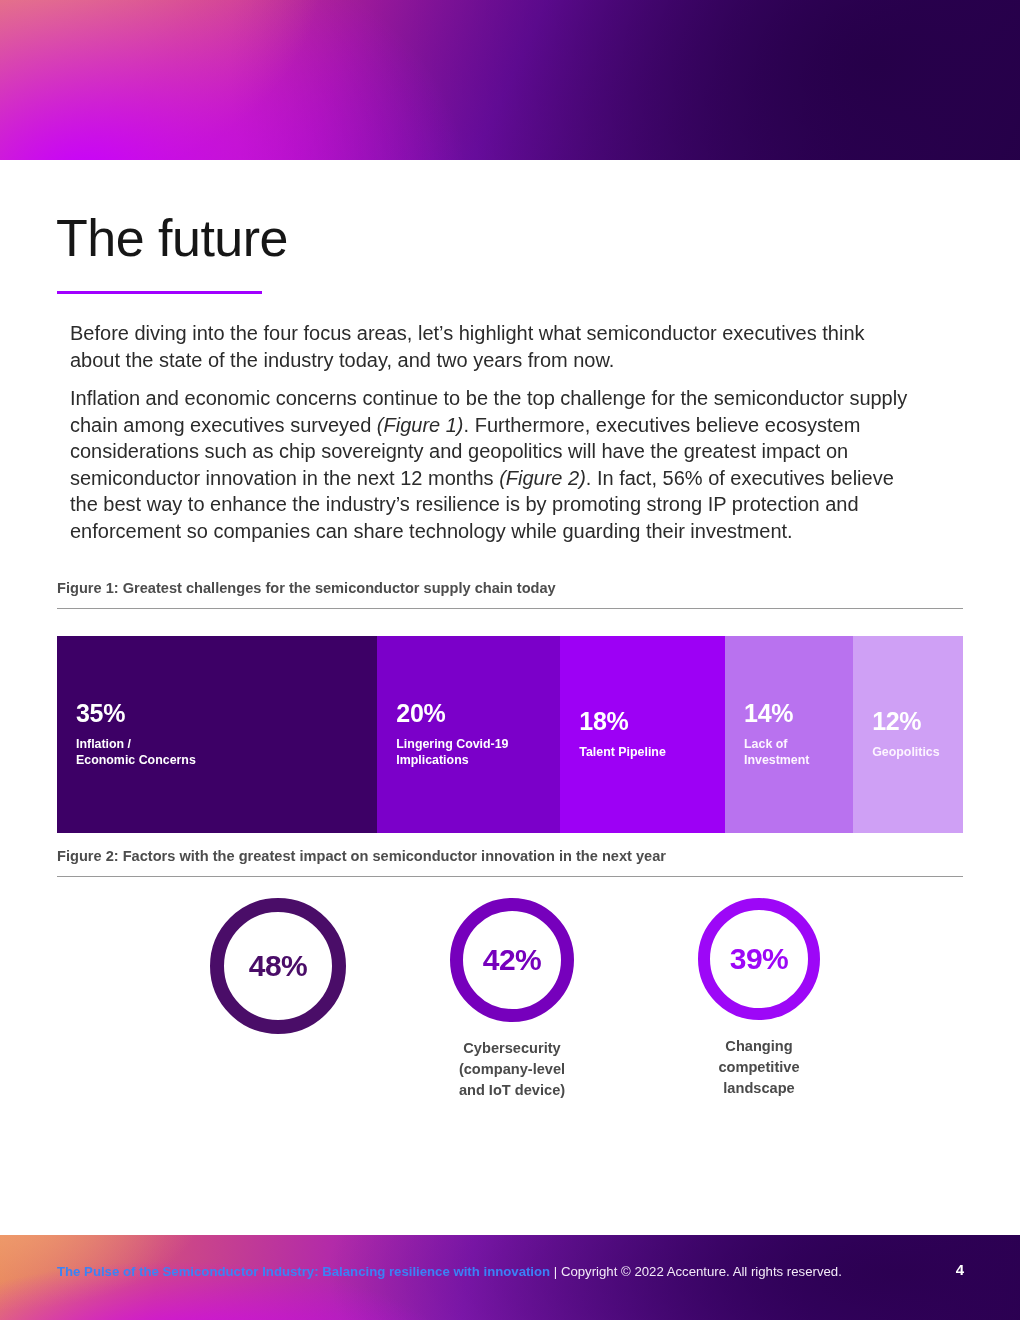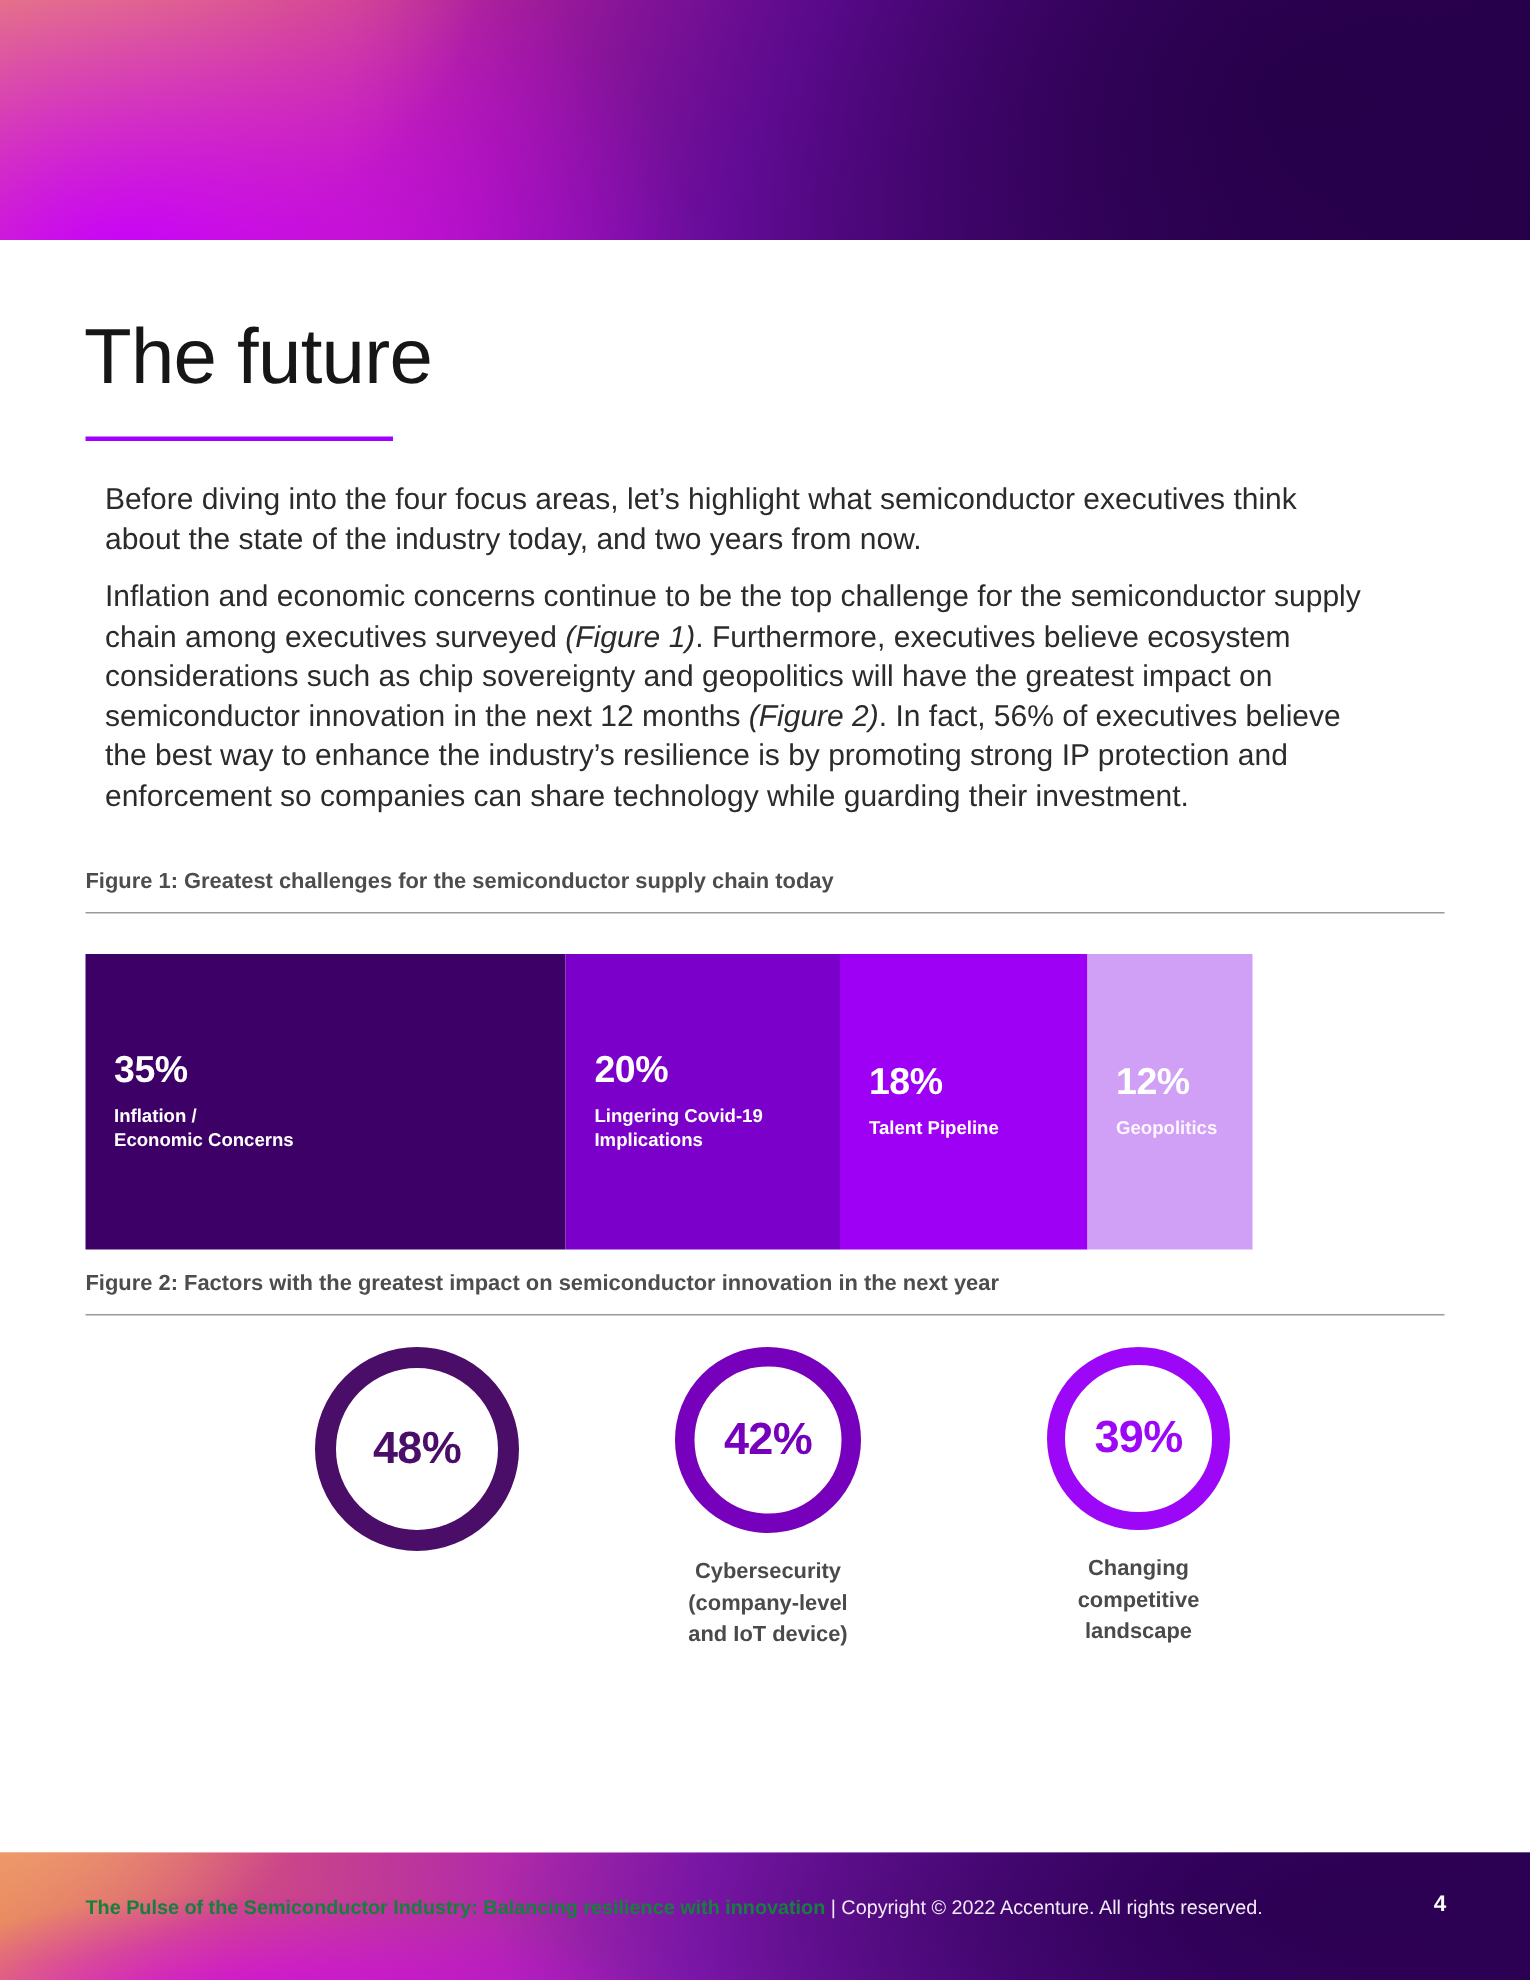--- a/index.html
+++ b/index.html
@@ -107,21 +107,21 @@
     background:
       radial-gradient(ellipse 430px 150px at 17% 145%, #d000f5 0%, rgba(208,0,245,0) 65%),
       radial-gradient(ellipse 330px 170px at 0% -35%, #f0a070 0%, rgba(240,160,112,0) 62%),
       radial-gradient(ellipse 760px 280px at 88% 45%, #2c0052 0%, rgba(44,0,82,0) 75%),
       linear-gradient(100deg, #e8875a 0%, #cf4a84 16%, #b32ba8 32%, #8f1cbe 46%, #6a12a0 62%, #3f0474 80%, #2a0050 100%);
   }
   .footer-text {
     position:absolute; left:57px; top:1264px;
     font-size:13.2px; color:#f3eaf8;
   }
-  .footer-text .ft-title { font-weight:700; color:#15803d; }
+  .footer-text .ft-title { font-weight:700; color:#3b82f6; }
   .footer-page {
     position:absolute; left:945px; top:1261px; width:30px; text-align:center;
     font-size:15px; font-weight:700; color:#ffffff;
   }
 </style>
 </head>
 <body>
 
 <div class="header-banner"></div>
 
@@ -148,20 +148,25 @@
 Economic Concerns</div>
       </div>
       <div class="bar-seg" style="width: 20.202%; background: rgb(123, 0, 201);">
         <div class="pct">20%</div>
         <div class="lbl">Lingering Covid-19
 Implications</div>
       </div>
       <div class="bar-seg" style="width: 18.1818%; background: rgb(157, 0, 245);">
         <div class="pct">18%</div>
         <div class="lbl">Talent Pipeline</div>
+      </div>
+      <div class="bar-seg light" style="width: 14.1414%; background: rgb(185, 114, 239);">
+        <div class="pct">14%</div>
+        <div class="lbl">Lack of
+Investment</div>
       </div>
       <div class="bar-seg light" style="width: 12.1212%; background: rgb(207, 160, 245);">
         <div class="pct">12%</div>
         <div class="lbl">Geopolitics</div>
       </div>
     </div>
 
   <div class="fig-caption fig2-caption">Figure 2: Factors with the greatest impact on semiconductor innovation in the next year</div>
   <div class="fig-rule fig2-rule"></div>
 

